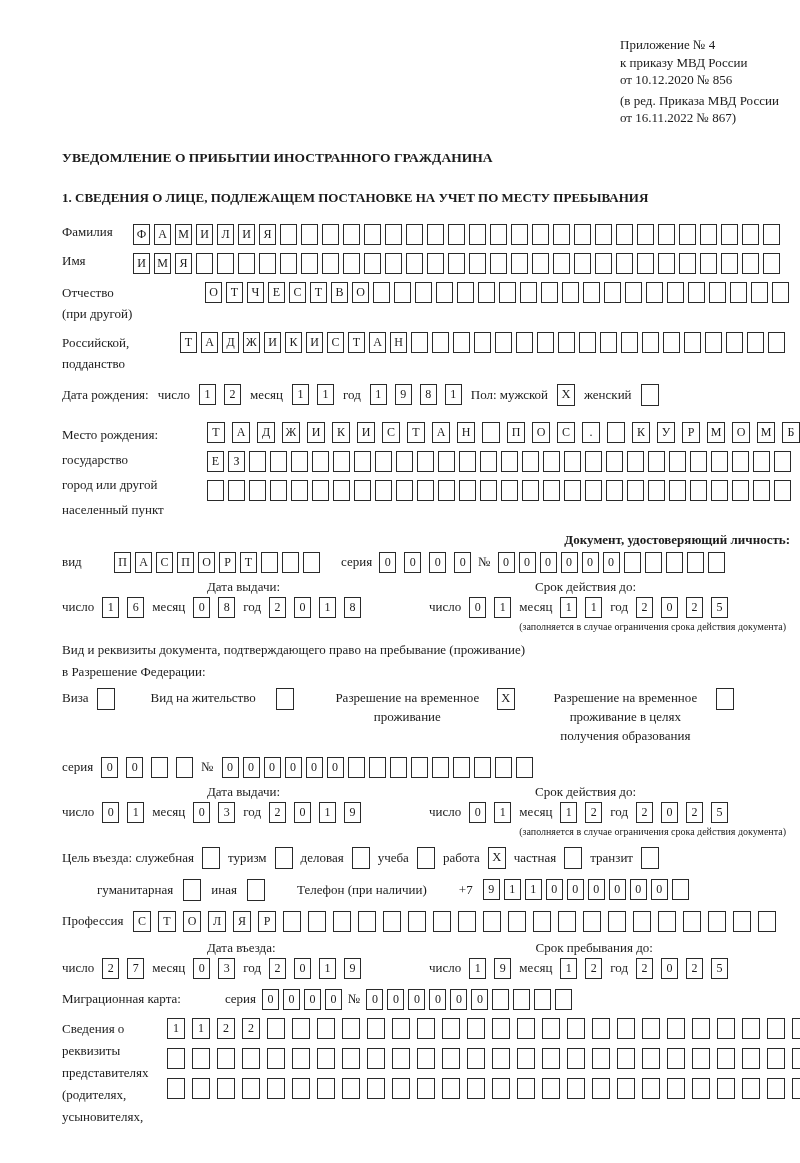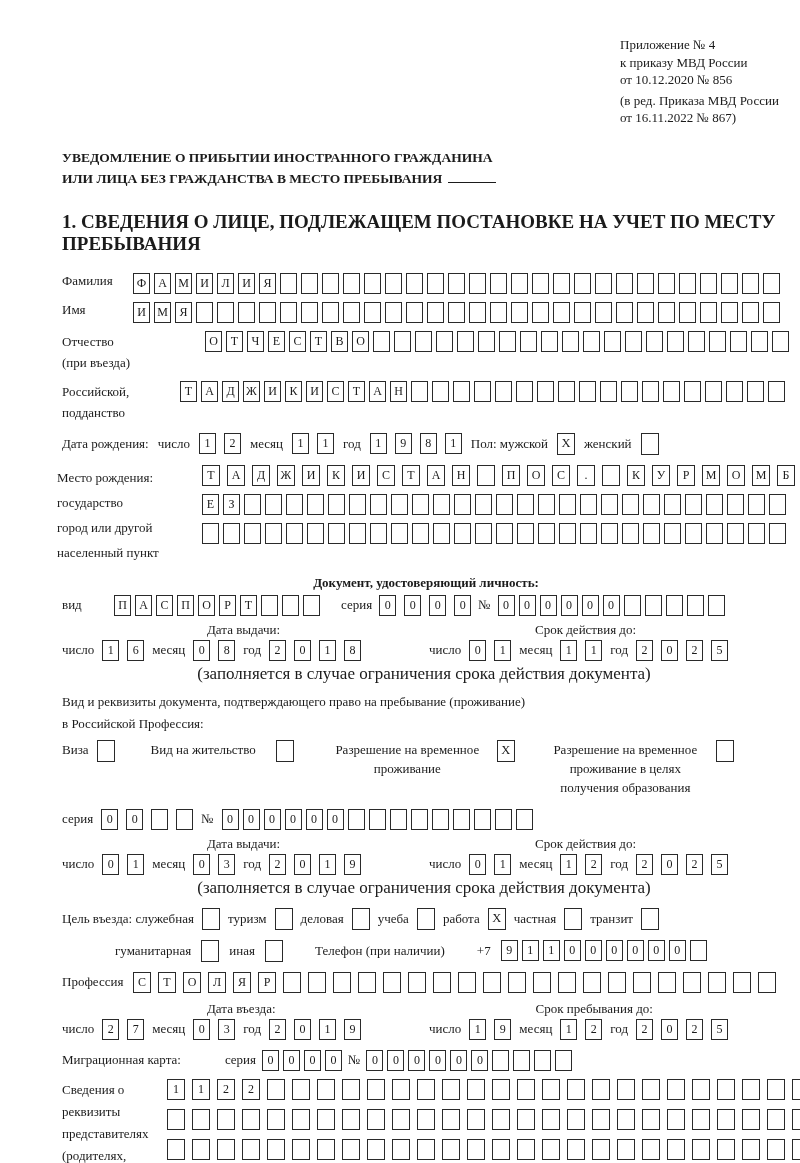--- a/index.html
+++ b/index.html
@@ -11,46 +11,46 @@
   .page{padding:36px 10px 0 62px;box-sizing:border-box;width:800px;height:1163px;position:relative;}
 
   
   .annex{margin-left:558px;line-height:17.5px;}
   .annex .gap{height:3px;}
   .forma{font-weight:bold;text-align:right;margin:16px 28px 0 0;letter-spacing:.5px;}
 
   
   .title{margin-top:20px;text-align:left;font-weight:bold;font-size:13.5px;line-height:21px;}
   .title .uline{display:inline-block;width:48px;border-bottom:1.5px solid #1b1b1b;height:12px;margin-left:6px;}
-  .sec-heading{margin-top:22px;font-weight:bold;font-size:19px;}
+  .sec-heading{margin-top:22px;font-weight:bold;font-size:13px;}
 
   
   .box{
     display:inline-block;box-sizing:border-box;
     width:17px;height:21px;border:1.6px solid #2a2a2a;
     font-size:12px;line-height:18px;text-align:center;
     flex:0 0 auto;background:#fff;
   }
   .boxes{display:flex;gap:4px;flex-wrap:nowrap;overflow:hidden;}
   .boxes.wide{gap:7px;}
   .boxes.wide .box{width:18px;}
   .boxes.date{gap:8px;}
 
   .frow{display:flex;align-items:flex-start;margin-top:8px;}
   .frow .lbl{flex:0 0 auto;}
   .lblcol{line-height:21px;}
   .lblcol span{display:block;}
 
   .inline{display:flex;align-items:center;gap:6px;flex-wrap:nowrap;}
 
-  .center-bold{text-align:center;font-weight:bold;margin-top:10px;}
+  .center-bold{text-align:right;font-weight:bold;margin-top:10px;}
 
   .dates-titles{display:flex;margin-top:6px;}
   .dates-row{display:flex;align-items:center;margin-top:2px;}
-  .note{font-size:17px;text-align:center;margin-top:3px;margin-right:4px;}
+  .note{font-size:10px;text-align:right;margin-top:3px;margin-right:4px;}
 
   .chk{display:inline-block;box-sizing:border-box;width:18px;height:22px;border:1.6px solid #2a2a2a;
        font-size:12.5px;line-height:19px;text-align:center;vertical-align:top;flex:0 0 auto;background:#fff;}
   .opt{display:flex;align-items:flex-start;gap:8px;}
   .opt .olbl{text-align:center;line-height:19px;}
   .mt6{margin-top:6px;} .mt10{margin-top:10px;}
 </style>
 </head>
 <body>
 
@@ -60,23 +60,20 @@
     <div>Приложение № 4</div>
     <div>к приказу МВД России</div>
     <div>от 10.12.2020 № 856</div>
     <div class="gap"></div>
     <div>(в ред. Приказа МВД России</div>
     <div>от 16.11.2022 № 867)</div>
   </div>
 
   <div class="title">
     <div>УВЕДОМЛЕНИЕ О ПРИБЫТИИ ИНОСТРАННОГО ГРАЖДАНИНА</div>
-    <div>
-      <span>ИЛИ ЛИЦА БЕЗ ГРАЖДАНСТВА В МЕСТО ПРЕБЫВАНИЯ</span><span class="uline"></span>
-    </div>
   </div>
 
   <div class="sec-heading">1. СВЕДЕНИЯ О ЛИЦЕ, ПОДЛЕЖАЩЕМ ПОСТАНОВКЕ НА УЧЕТ ПО МЕСТУ ПРЕБЫВАНИЯ</div>
 
   <div class="frow" style="margin-top:18px;">
     <span class="lbl" style="width:71px;">Фамилия</span>
     <div class="boxes">
         <span class="box">Ф</span>
         <span class="box">А</span>
         <span class="box">М</span>
@@ -144,21 +141,21 @@
         <span class="box"></span>
         <span class="box"></span>
         <span class="box"></span>
         <span class="box"></span>
       </div>
   </div>
 
   <div class="frow">
     <div class="lbl lblcol" style="width:143px;">
       <span>Отчество</span>
-      <span>(при въезда)</span>
+      <span>(при другой)</span>
     </div>
     <div class="boxes">
         <span class="box">О</span>
         <span class="box">Т</span>
         <span class="box">Ч</span>
         <span class="box">Е</span>
         <span class="box">С</span>
         <span class="box">Т</span>
         <span class="box">В</span>
         <span class="box">О</span>
@@ -241,21 +238,21 @@
         <span class="box">9</span>
         <span class="box">8</span>
         <span class="box">1</span>
       </div>
     <span>Пол: мужской</span>
     <span class="chk">X</span>
     <span>женский</span>
     <span class="chk"></span>
   </div>
 
-  <div class="frow" style="margin-top:10px;justify-content:center;">
+  <div class="frow" style="margin-top:16px;">
     <div class="lbl lblcol" style="width:145px;line-height:25px;">
       <span>Место рождения:</span>
       <span>государство</span>
       <span>город или другой</span>
       <span>населенный пункт</span>
     </div>
     <div>
       <div class="boxes wide">
           <span class="box">Т</span>
           <span class="box">А</span>
@@ -419,21 +416,21 @@
     <div class="boxes date">
         <span class="box">2</span>
         <span class="box">0</span>
         <span class="box">2</span>
         <span class="box">5</span>
       </div>
   </div>
   <div class="note">(заполняется в случае ограничения срока действия документа)</div>
 
   <div class="mt10">Вид и реквизиты документа, подтверждающего право на пребывание (проживание)</div>
-  <div class="mt6">в Российской Профессия:</div>
+  <div class="mt6">в Разрешение Федерации:</div>
 
   <div class="frow" style="margin-top:8px;gap:22px;">
     <div class="opt">
       <span class="olbl">Виза</span>
       <span class="chk"></span>
     </div>
     <div class="opt" style="margin-left:14px;">
       <span class="olbl">Вид на жительство</span>
       <span class="chk" style="margin-left:12px;"></span>
     </div>
@@ -528,21 +525,21 @@
     <span class="chk"></span>
     <span>работа</span>
     <span class="chk">X</span>
     <span>частная</span>
     <span class="chk"></span>
     <span>транзит</span>
     <span class="chk"></span>
   </div>
 
   <div class="frow inline" style="margin-top:10px;gap:10px;">
-    <span style="margin-left:53px;">гуманитарная</span>
+    <span style="margin-left:35px;">гуманитарная</span>
     <span class="chk"></span>
     <span>иная</span>
     <span class="chk"></span>
     <span style="margin-left:22px;">Телефон (при наличии)</span>
     <span style="margin-left:22px;">+7</span>
     <div class="boxes">
         <span class="box">9</span>
         <span class="box">1</span>
         <span class="box">1</span>
         <span class="box">0</span>

